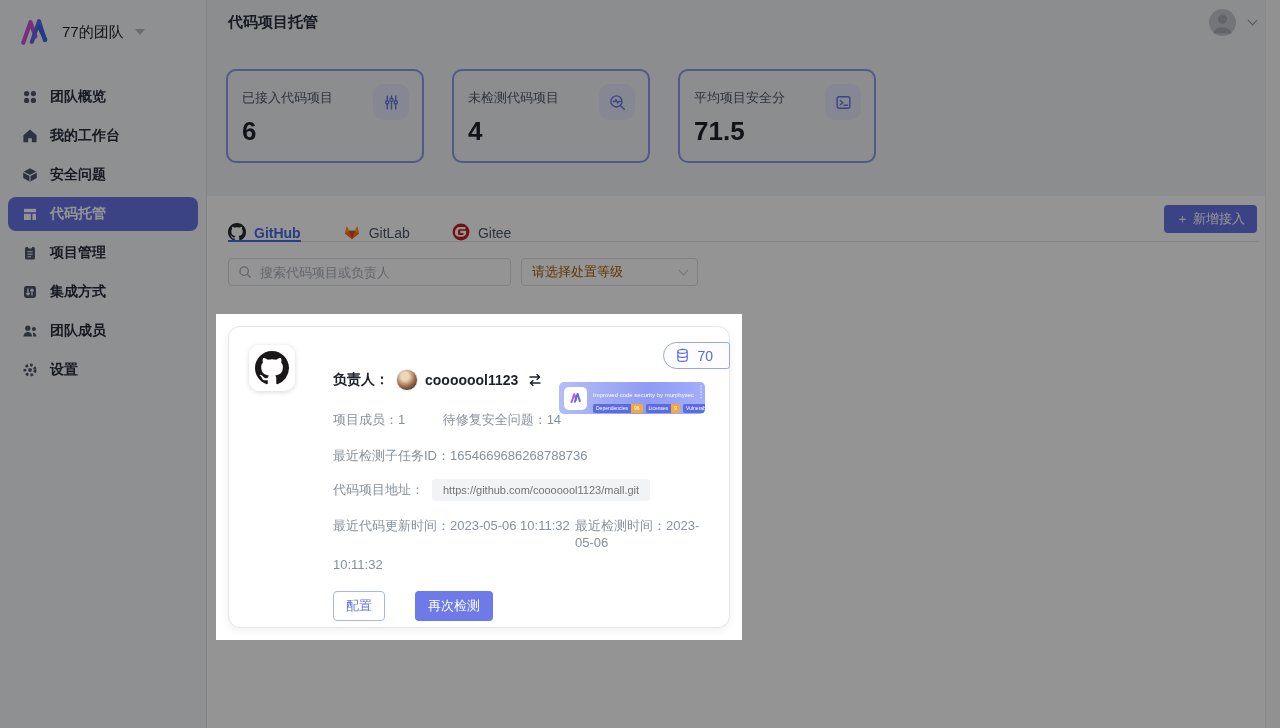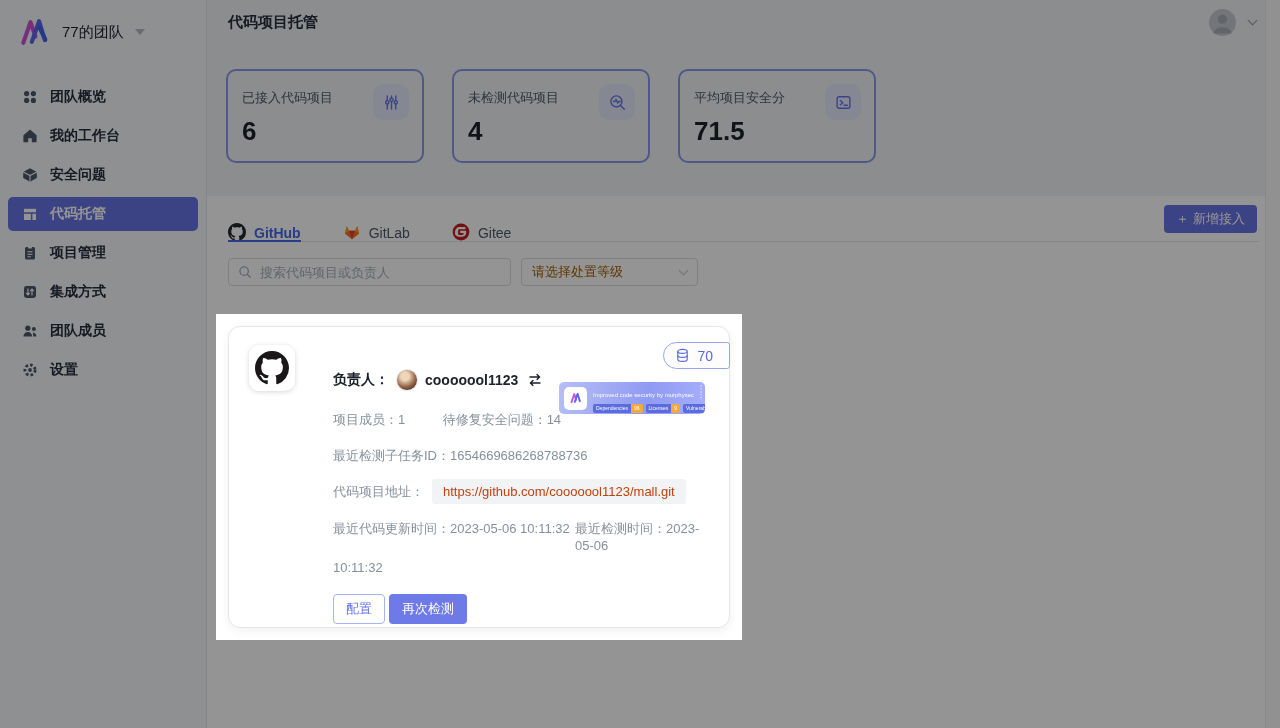--- a/index.html
+++ b/index.html
@@ -8,21 +8,21 @@
   .app { position:relative; width:1280px; height:728px; display:flex; background:#f2f3f5; }
 
   
   .sidebar { width:207px; min-width:207px; height:100%; background:#f7f8fa; border-right:1px solid #e5e6eb; }
   .brand { display:flex; align-items:center; gap:9px; padding:14px 14px 14px 17px; cursor:pointer; }
   .brand-name { font-size:15px; font-weight:400; color:#1d2129; }
   .caret { width:0; height:0; border-left:5px solid transparent; border-right:5px solid transparent; border-top:6px solid #b3b8c2; margin-left:2px; }
   .menu { padding:16px 8px 0 8px; }
   .menu-item { display:flex; align-items:center; gap:12px; height:34px; padding-left:14px; border-radius:5px; margin-bottom:5px; font-size:14px; font-weight:600; color:#272e3b; cursor:pointer; }
   .menu-item .mi { width:16px; height:16px; display:flex; align-items:center; justify-content:center; color:#4e5969; }
-  .menu-item.active { background:#6674e4; color:#fff; }
+  .menu-item.active { background:#6674e4; color:#fff;border-radius:8px; }
   .menu-item.active .mi { color:#fff; }
 
   
   .main { position:relative; flex:1; height:100%; }
   .topbar { display:flex; justify-content:space-between; align-items:center; height:44px; padding:0 24px 0 21px; }
   .page-title { font-size:15px; font-weight:700; color:#272e3b; }
   .user { display:flex; align-items:center; gap:13px; cursor:pointer; }
   .chev { width:7px; height:7px; border-right:1.6px solid #8f949e; border-bottom:1.6px solid #8f949e; transform:rotate(45deg); margin-top:-4px; }
 
   .stats { position:absolute; top:69px; left:19px; display:flex; gap:28px; }
@@ -54,23 +54,23 @@
   .proj-title { font-size:15px; font-weight:700; color:#1d2129; padding-top:2px; }
   .score-pill { position:absolute; top:15px; right:-1px; height:27px; display:flex; align-items:center; gap:7px; padding:0 16px 0 11px; border:1px solid #98a5ee; border-radius:14px 3px 3px 14px; color:#5a68d8; font-size:14px; background:#fdfdff; cursor:pointer; }
   .owner-row { display:flex; align-items:center; gap:7px; margin-top:24px; font-size:14px; font-weight:700; color:#1d2129; }
   .owner-avatar { width:22px; height:22px; border-radius:50%; background:radial-gradient(circle at 40% 32%, #f0d6b8 22%, #9c6b4e 55%, #42301f 85%); border:1px solid #e5e6eb; }
   .swap-ic { display:flex; margin-left:2px; cursor:pointer; }
   .meta { font-size:13px; color:#86909c; }
   .row-members { margin-top:20px; }
   .row-members .m1 { display:inline-block; width:106px; }
   .row-task { margin-top:18px; }
   .row-url { margin-top:14px; display:flex; align-items:center; gap:8px; }
-  .url-chip { background:#f2f3f5; border-radius:3px; padding:5px 11px; font-size:13px; color:#c2410c; cursor:pointer; }
+  .url-chip { background:#f2f3f5; border-radius:3px; padding:5px 11px; font-size:11px; color:#737373; cursor:pointer; }
   .row-times { margin-top:16px; display:grid; grid-template-columns:242px 1fr; row-gap:5px; line-height:17px; }
-  .btn-row { margin-top:18px; display:flex; gap:4px; }
+  .btn-row { margin-top:18px; display:flex; gap:30px; }
   .btn-outline { width:52px; height:30px; background:#fff; border:1px solid #a9b4f2; border-radius:4px; color:#6674e4; font-size:13px; cursor:pointer; }
   .btn-filled { height:30px; padding:0 13px; background:#6e7ae8; border:none; border-radius:4px; color:#fff; font-size:13px; cursor:pointer; }
 
   
   .murphy-badge { position:absolute; top:55px; right:24px; width:146px; height:32px; border-radius:5px; background:linear-gradient(100deg,#b6bef7,#8f9bf2 60%,#a6affb); display:flex; align-items:center; gap:6px; padding:4px 12px 4px 5px; overflow:hidden; }
   .mb-logo { width:23px; height:23px; min-width:23px; background:#fff; border-radius:5px; display:flex; align-items:center; justify-content:center; }
   .mb-mid { flex:1; }
   .mb-title { font-size:6px; color:#fff; white-space:nowrap; }
   .mb-pills { display:flex; gap:3px; margin-top:3px; }
   .mb-pill { display:flex; }

